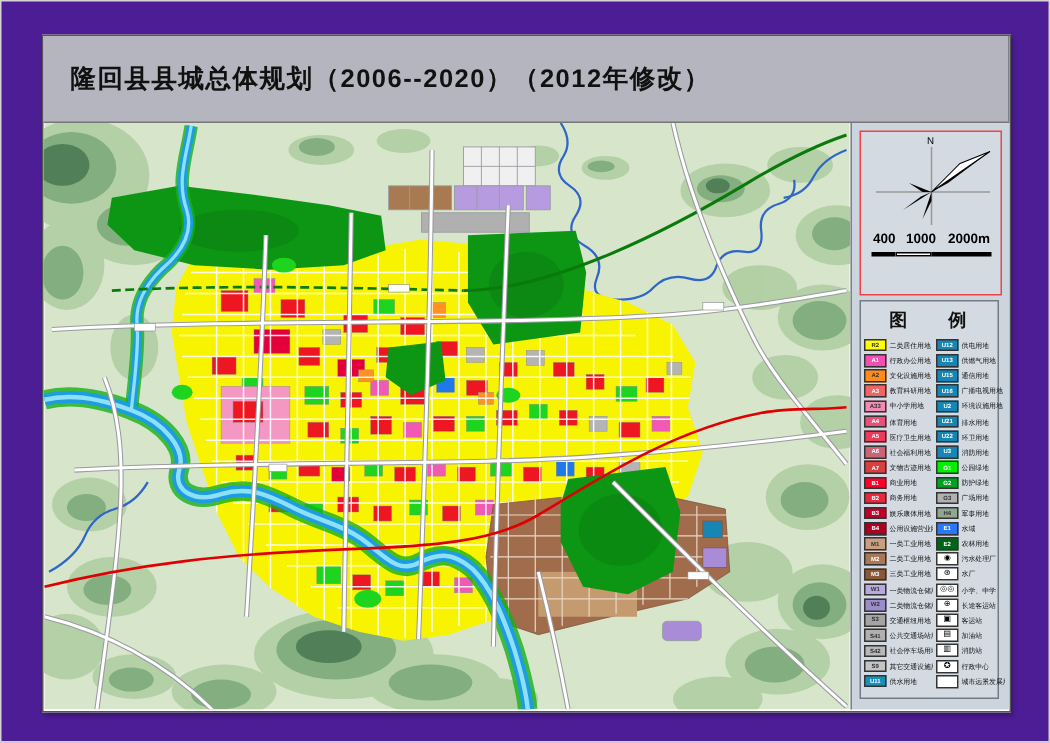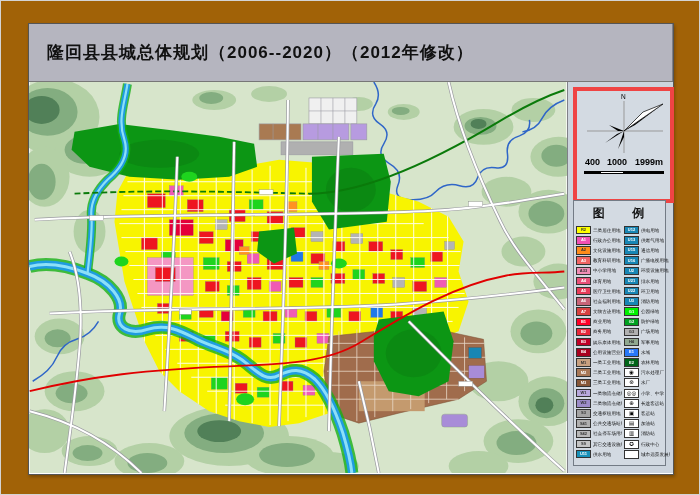--- a/index.html
+++ b/index.html
@@ -1,25 +1,25 @@
 <!DOCTYPE html>
 <html><head>
 <meta charset="utf-8">
 <style>
   html,body{margin:0;padding:0;background:#fff;font-family:"Liberation Sans","DejaVu Sans",sans-serif;}
-  .page{position:relative;width:698px;height:493px;border:1px solid #d4d4d4;background:#a16207;overflow:hidden;}
+  .page{position:relative;width:698px;height:493px;border:1px solid #d4d4d4;background:#4c1d95;overflow:hidden;}
   .frame{position:absolute;left:27px;top:22px;width:644px;height:450px;border:1px solid #555;background:#fff;box-shadow:1px 2px 3px rgba(0,0,0,.25);}
   .titlebar{position:absolute;left:0;top:0;width:644px;height:57px;background:#b5b5bf;border-bottom:1px solid #777;display:flex;align-items:center;}
   .title-main{flex:1;padding-left:18px;font-size:17px;font-weight:bold;color:#111;letter-spacing:1px;white-space:nowrap;}
   .title-div{width:1px;height:57px;background:#808088;}
   .title-side{width:105px;text-align:center;font-size:13.5px;font-weight:bold;color:#111;}
   .content{position:absolute;left:0;top:58px;width:644px;height:391px;display:flex;}
   .map-area{width:538px;height:391px;position:relative;overflow:hidden;}
   .sidebar{width:106px;height:391px;background:#ccd4dd;border-left:1px solid #808088;box-sizing:border-box;position:relative;}
-  .compass-box{position:absolute;left:5px;top:5px;width:93px;height:108px;border:4px solid #ef4444;background:#d3dae2;text-align:right;}
+  .compass-box{position:absolute;left:5px;top:5px;width:93px;height:108px;border:1px solid #ef4444;background:#d3dae2;text-align:right;}
   .compass-box svg{display:block;}
   .scale-wrap{position:absolute;left:0;top:66px;width:93px;height:40px;}
   .scale-labels{position:relative;height:13px;font-size:9px;font-weight:bold;color:#000;}
   .scale-labels span{position:absolute;top:0;}
   .sl0{left:8px;} .sl1{left:30px;} .sl2{left:58px;}
   .scale-bar{position:absolute;left:7px;top:14px;width:80px;height:4px;}
   .sb-seg{position:absolute;top:0;height:3px;box-sizing:border-box;}
   .sb1{left:0;width:16px;background:#000;}
   .sb2{left:16px;width:24px;background:#fff;border:1px solid #000;height:3px;}
   .sb3{left:40px;width:40px;background:#000;}
@@ -312,21 +312,21 @@
             <polygon points="47,40 28,52 40,43" fill="#000"></polygon>
             <polygon points="47,40 41,58 47,46" fill="#000"></polygon>
             <polygon points="47,40 32,34 41,40" fill="#000"></polygon>
             <polygon points="47,40 54,54 49,44" fill="#000"></polygon>
             <text x="44" y="8" font-size="6.5" fill="#000" id="north-label">N</text>
           </svg>
           <div class="scale-wrap">
             <div class="scale-labels">
               <span class="sl0">400</span>
               <span class="sl1">1000</span>
-              <span class="sl2">1999m</span>
+              <span class="sl2">2000m</span>
             </div>
             <div class="scale-bar">
               <div class="sb-seg sb1"></div>
               <div class="sb-seg sb2"></div>
               <div class="sb-seg sb3"></div>
             </div>
           </div>
         </div>
 
         <div class="legend-box">

